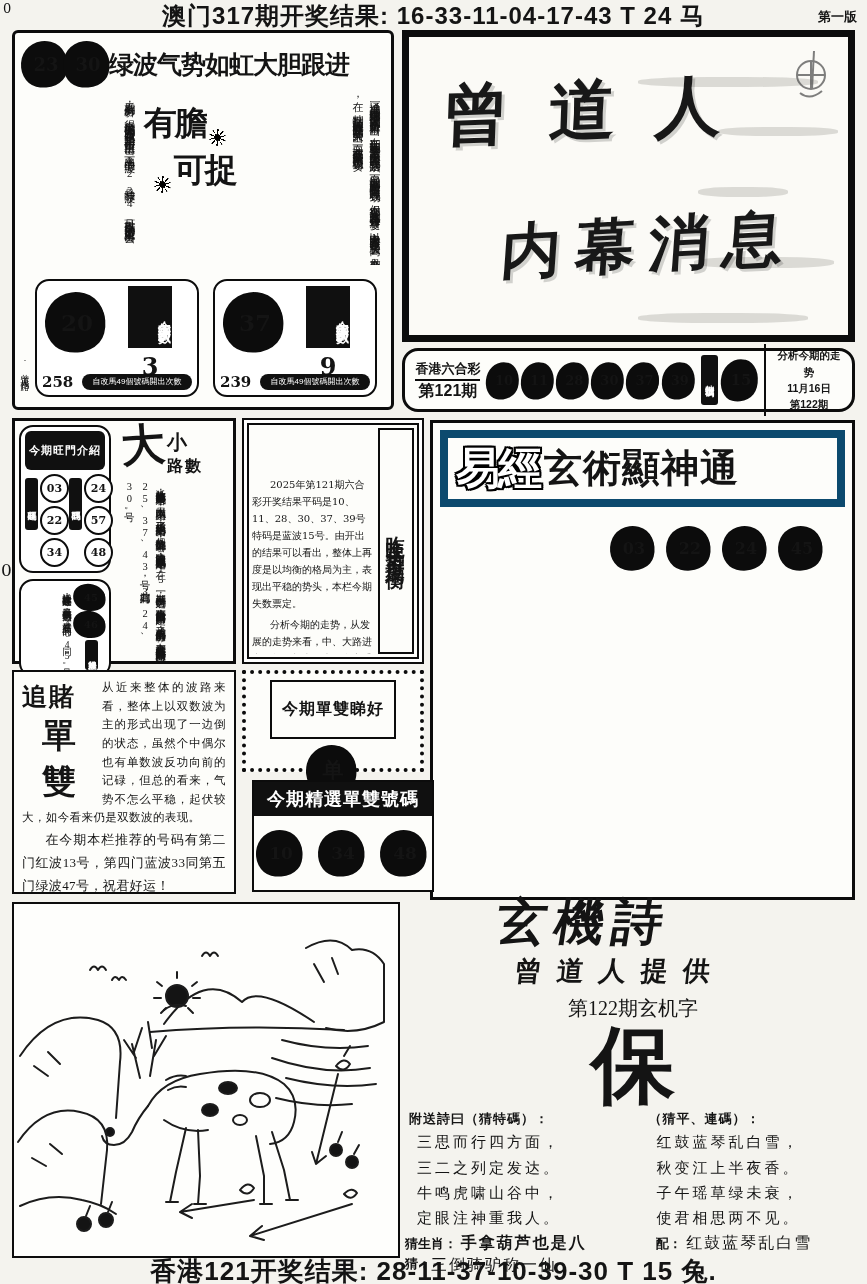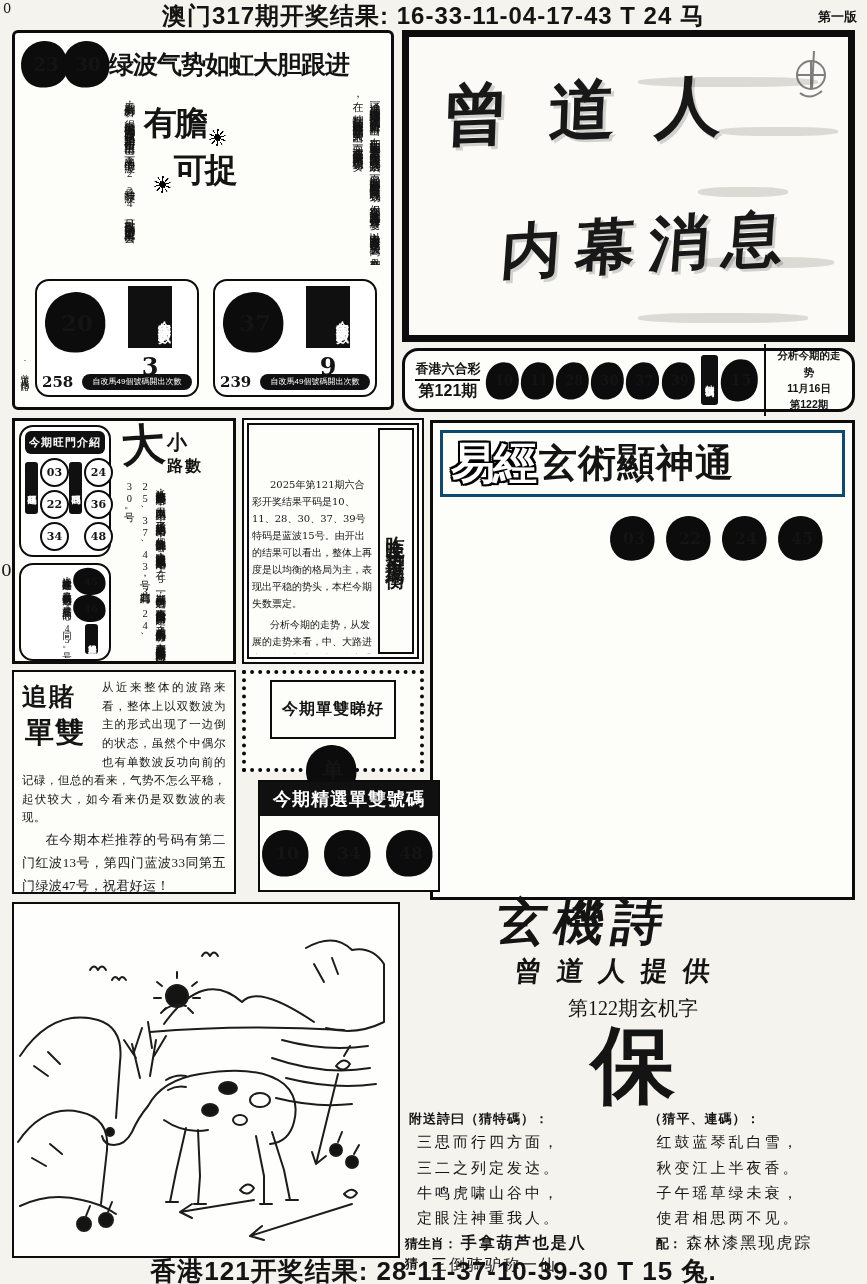--- a/index.html
+++ b/index.html
@@ -82,21 +82,21 @@
   .hk-special-tag{height:50px;width:17px;font-size:9px;letter-spacing:1px;}
   .hk-bar .special{width:34px;height:34px;font-size:15px;}
   .hk-next{margin-left:auto;border-left:2.5px solid #0c0c0c;padding:3px 0 3px 8px;width:84px;
     font-size:10.5px;font-weight:700;line-height:1.55;text-align:center;}
   
   .doors-box{left:12px;top:418px;width:224px;height:246px;}
   .doors-inner{display:flex;height:100%;}
   .doors-left{width:100px;padding:4px;box-sizing:border-box;}
   .doors-card{border:2.5px solid #0c0c0c;border-radius:14px;padding:4px;background:#fff;}
   .doors-head{background:#101010;color:#fff;font-size:11px;font-weight:700;text-align:center;
-    border-radius:6px;padding:4px 0;letter-spacing:1px;}
+    border-radius:6px;padding:12px 0;letter-spacing:1px;}
   .doors-grid{display:flex;justify-content:space-around;margin-top:4px;}
   .doors-grp{display:flex;gap:2px;}
   .doors-grp .vtag{width:13px;height:52px;font-size:9px;margin-top:4px;}
   .doors-col{display:flex;flex-direction:column;gap:3px;align-items:center;}
   .doors-col .ring{width:25px;height:25px;font-size:11px;}
   .sisters-card{border:2.5px solid #0c0c0c;border-radius:14px;margin-top:6px;padding:5px 4px;
     background:#fff;display:flex;gap:3px;height:98px;box-sizing:border-box;}
   .sisters-text{font-size:9.5px;line-height:1.5;letter-spacing:.5px;flex:1;height:88px;overflow:hidden;
     font-family:"Liberation Serif",serif;}
   .sisters-balls{display:flex;flex-direction:column;align-items:center;gap:5px;}
@@ -113,46 +113,46 @@
     margin-top:4px;font-family:"Liberation Serif",serif;}
   
   .lastnight-box{left:242px;top:418px;width:182px;height:246px;border-width:2px;
     box-shadow:inset 0 0 0 3px #fff,inset 0 0 0 5px #0c0c0c;display:flex;padding:8px;box-sizing:border-box;gap:4px;}
   .ln-text{flex:1;font-size:10px;line-height:1.7;font-family:"DejaVu Serif",serif;overflow:hidden;margin-top:48px;}
   .ln-text p{margin:0 0 4px 0;text-indent:1.8em;}
   .ln-title{width:32px;border:2px solid #0c0c0c;font-size:19px;font-weight:800;letter-spacing:5px;
     display:flex;align-items:center;justify-content:center;font-family:"DejaVu Serif",serif;}
   
   .yijing-box{left:430px;top:420px;width:425px;height:480px;}
-  .yj-titlebar{border:3px solid #0c4a6e;margin:7px;display:flex;align-items:center;gap:4px;
+  .yj-titlebar{border:8px solid #0c4a6e;margin:7px;display:flex;align-items:center;gap:4px;
     padding:1px 8px;}
   .yj-titlebar .outline{font-size:44px;font-weight:900;letter-spacing:-2px;font-family:"DejaVu Serif",serif;}
   .yj-titlebar .solid{font-size:38px;font-weight:900;letter-spacing:1px;font-family:"DejaVu Serif",serif;}
   .yj-body{padding:6px 16px 0 16px;font-size:16.5px;line-height:1.92;letter-spacing:.5px;
     text-align:justify;font-family:"Liberation Serif",serif;}
   .yj-sign{text-align:right;margin:2px 28px 0 0;}
   .yj-sign span{font-size:25px;font-weight:900;border-bottom:3px solid #0c0c0c;
     font-family:"DejaVu Serif",serif;letter-spacing:4px;padding-bottom:2px;}
   .yj-balls{display:flex;justify-content:flex-end;gap:16px;padding:14px 30px 0 0;}
   .yj-balls .ball{width:36px;height:36px;font-size:16px;}
   
   .oddeven-box{left:12px;top:670px;width:224px;height:224px;border-width:2.5px;padding:6px 8px;box-sizing:border-box;}
   .oe-title{float:left;width:76px;margin:2px 4px 2px 0;}
   .oe-title .a{font-size:25px;font-weight:900;font-family:"DejaVu Serif",serif;letter-spacing:2px;}
-  .oe-title .b{font-size:29px;font-weight:900;font-family:"DejaVu Serif",serif;margin-left:3px;letter-spacing:1px;}
+  .oe-title .b{font-size:34px;font-weight:900;font-family:"DejaVu Serif",serif;margin-left:20px;letter-spacing:1px;}
   .oe-body{font-size:11.5px;line-height:1.62;letter-spacing:.4px;font-family:"Liberation Serif",serif;text-align:justify;}
   .oe-body p{margin:0 0 2px 0;}
   .oe-body p.p2{text-indent:1.8em;font-size:13px;line-height:1.75;}
   
   .pick-box{position:absolute;left:242px;top:670px;width:182px;height:102px;
     border:4px dotted #0c0c0c;background:#fdfdfa;box-sizing:border-box;text-align:center;}
   .pick-title{border:2.5px solid #0c0c0c;display:inline-block;margin-top:6px;padding:17px 10px;
     font-size:16px;font-weight:800;letter-spacing:1px;font-family:"DejaVu Serif",serif;}
   .pick-ball{width:42px;height:42px;font-size:21px;margin-top:8px;}
-  .select-box{left:258px;top:780px;width:182px;height:112px;border-width:2.5px;text-align:center;}
+  .select-box{left:252px;top:780px;width:182px;height:112px;border-width:2.5px;text-align:center;}
   .select-head{background:#101010;color:#fff;font-size:18px;font-weight:800;letter-spacing:1px;
     padding:5px 0;font-family:"DejaVu Serif",serif;}
   .select-balls{display:flex;justify-content:center;gap:20px;margin-top:16px;}
   .select-balls .ball{width:38px;height:38px;font-size:17px;}
   
   .illo-box{left:12px;top:902px;width:388px;height:356px;border-width:2.5px;background:#fefefc;}
   .illo-box svg{width:100%;height:100%;}
   
   .mystic{position:absolute;left:405px;top:896px;width:456px;height:358px;}
   .my-title{font-size:50px;font-weight:900;font-family:"DejaVu Serif",serif;letter-spacing:8px;
@@ -286,21 +286,21 @@
               <div class="doors-col">
                 <span class="ring">03</span>
                 <span class="ring">22</span>
                 <span class="ring">34</span>
               </div>
             </div>
             <div class="doors-grp">
               <span class="vtag">旺門碼</span>
               <div class="doors-col">
                 <span class="ring">24</span>
-                <span class="ring">36</span>
+                <span class="ring">57</span>
                 <span class="ring">48</span>
               </div>
             </div>
           </div>
         </div>
         <div class="sisters-card">
           <div class="sisters-text vtext">近来姐妹波接连爆旺，目前看来气势仍然明显，看好第五门的46同45号。</div>
           <div class="sisters-balls">
             <span class="ball">45</span>
             <span class="ball">46</span>
@@ -450,21 +450,21 @@
         <div class="my-line">使君相思两不见。</div>
       </div>
     </div>
     <div class="my-foot">
       <span class="lab" style="width:55%;">
         <span class="lab">猜生肖：</span>
         <span class="txt">手拿葫芦也是八</span>
       </span>
       <span>
         <span class="lab">配：</span>
-        <span class="txt">森林漆黑现虎踪</span>
+        <span class="txt">红鼓蓝琴乱白雪</span>
       </span>
     </div>
     <div class="my-foot row2">
       <span class="lab">猜：</span>
       <span class="txt">三倒骑驴称一仙</span>
     </div>
   </section>
 
   <footer class="footer">香港121开奖结果: 28-11-37-10-39-30 T 15 兔.</footer>
 

